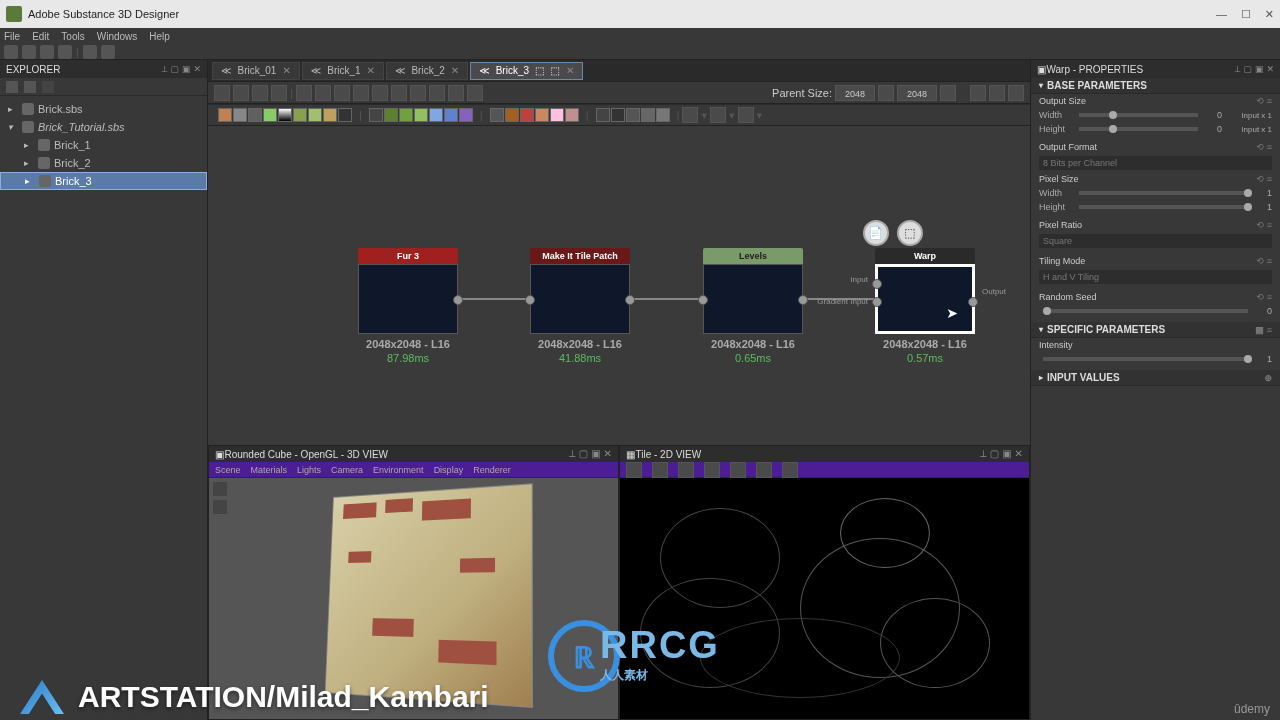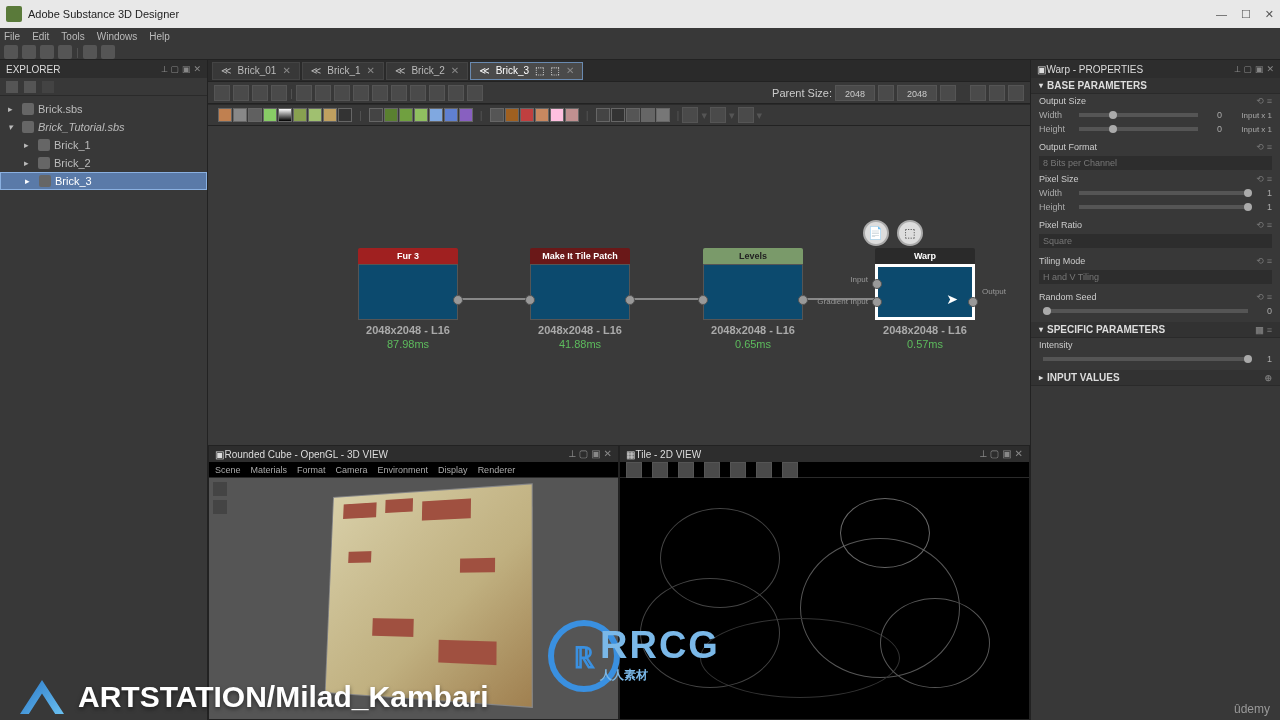--- a/index.html
+++ b/index.html
@@ -46,38 +46,38 @@
 .color-swatches { display: flex; gap: 1px; margin: 0 4px; }
 .cswatch { width: 14px; height: 14px; border: 1px solid #666; }
 
 
 .graph { flex: 1; background: #3a3a3a; position: relative; overflow: hidden; }
 .node { position: absolute; width: 100px; }
 .node-header { height: 16px; line-height: 16px; text-align: center; font-size: 9px; font-weight: bold; color: #fff; border-radius: 2px 2px 0 0; }
 .node-header.red { background: #a02020; }
 .node-header.dred { background: #6a1818; }
 .node-header.green { background: #7a9a6a; color: #222; }
-.node-body { width: 100px; height: 56px; background: #0c4a6e; border: 1px solid #555; position: relative; }
+.node-body { width: 100px; height: 70px; background: #0f172a; border: 1px solid #555; position: relative; }
 .node-body.sel { border: 3px solid #fff; }
 .node-body .port { width: 10px; height: 10px; background: #999; border: 1px solid #555; border-radius: 50%; position: absolute; }
 .node-body .port.out { right: -6px; top: 30px; }
 .node-body .port.in { left: -6px; top: 30px; }
 .node-body .port.in0 { left: -6px; top: 12px; }
 .node-meta { text-align: center; font-size: 11px; color: #aaa; margin-top: 4px; font-weight: bold; }
 .node-time { text-align: center; font-size: 11px; color: #5dbb5d; margin-top: 2px; }
 .wire { position: absolute; height: 2px; background: #888; }
 .pin-label { position: absolute; font-size: 8px; color: #999; white-space: nowrap; }
 .mini-btn { position: absolute; width: 26px; height: 26px; border-radius: 50%; background: #ddd; border: 2px solid #aaa; display: flex; align-items: center; justify-content: center; font-size: 12px; color: #333; }
 
 
 .bottom-views { height: 275px; display: flex; }
 .view-panel { flex: 1; background: #383838; border: 1px solid #222; display: flex; flex-direction: column; }
 .view-header { height: 16px; background: #2d2d2d; display: flex; align-items: center; padding: 0 6px; font-size: 10px; color: #ddd; }
 .view-header .icons { margin-left: auto; display: flex; gap: 3px; color: #888; }
-.view-sub { height: 16px; background: #000000; display: flex; align-items: center; padding: 0 6px; gap: 10px; font-size: 9px; color: #aaa; border-bottom: 1px solid #2a2a2a; }
+.view-sub { height: 16px; background: #4c1d95; display: flex; align-items: center; padding: 0 6px; gap: 10px; font-size: 9px; color: #aaa; border-bottom: 1px solid #2a2a2a; }
 .view3d-canvas { flex: 1; background: #555; position: relative; }
 .cube { position: absolute; left: 110px; top: 10px; width: 210px; height: 210px; background: linear-gradient(135deg, #d8cfa8 0%, #c0b080 60%, #a08050 100%); transform: perspective(400px) rotateY(-15deg) rotateX(5deg); border: 1px solid #888; }
 .brick { position: absolute; background: #a05040; }
 .view2d-canvas { flex: 1; background: #000; position: relative; overflow: hidden; }
 .swirl { position: absolute; border: 1px solid #333; border-radius: 50%; }
 .statusbar2d { height: 16px; background: #2d2d2d; display: flex; align-items: center; padding: 0 6px; gap: 8px; font-size: 9px; color: #999; }
 
 
 .props { width: 250px; background: #383838; border-left: 1px solid #222; display: flex; flex-direction: column; }
 .prop-section { background: #323232; padding: 2px 8px; display: flex; align-items: center; font-size: 10px; font-weight: bold; color: #ddd; border-bottom: 1px solid #2a2a2a; }
@@ -336,21 +336,21 @@
           <div class="icons">
               <span>⟂</span>
               <span>▢</span>
               <span>▣</span>
               <span>✕</span>
             </div>
         </div>
         <div class="view-sub">
           <span>Scene</span>
           <span>Materials</span>
-          <span>Format</span>
+          <span>Lights</span>
           <span>Camera</span>
           <span>Environment</span>
           <span>Display</span>
           <span>Renderer</span>
         </div>
         <div class="view3d-canvas">
           <div style="position:absolute;left:4px;top:4px;width:14px;height:14px;background:#444"></div>
           <div style="position:absolute;left:4px;top:22px;width:14px;height:14px;background:#444"></div>
           <div class="cube">
             <div class="brick" style="left:12px;top:8px;width:38px;height:16px"></div>

